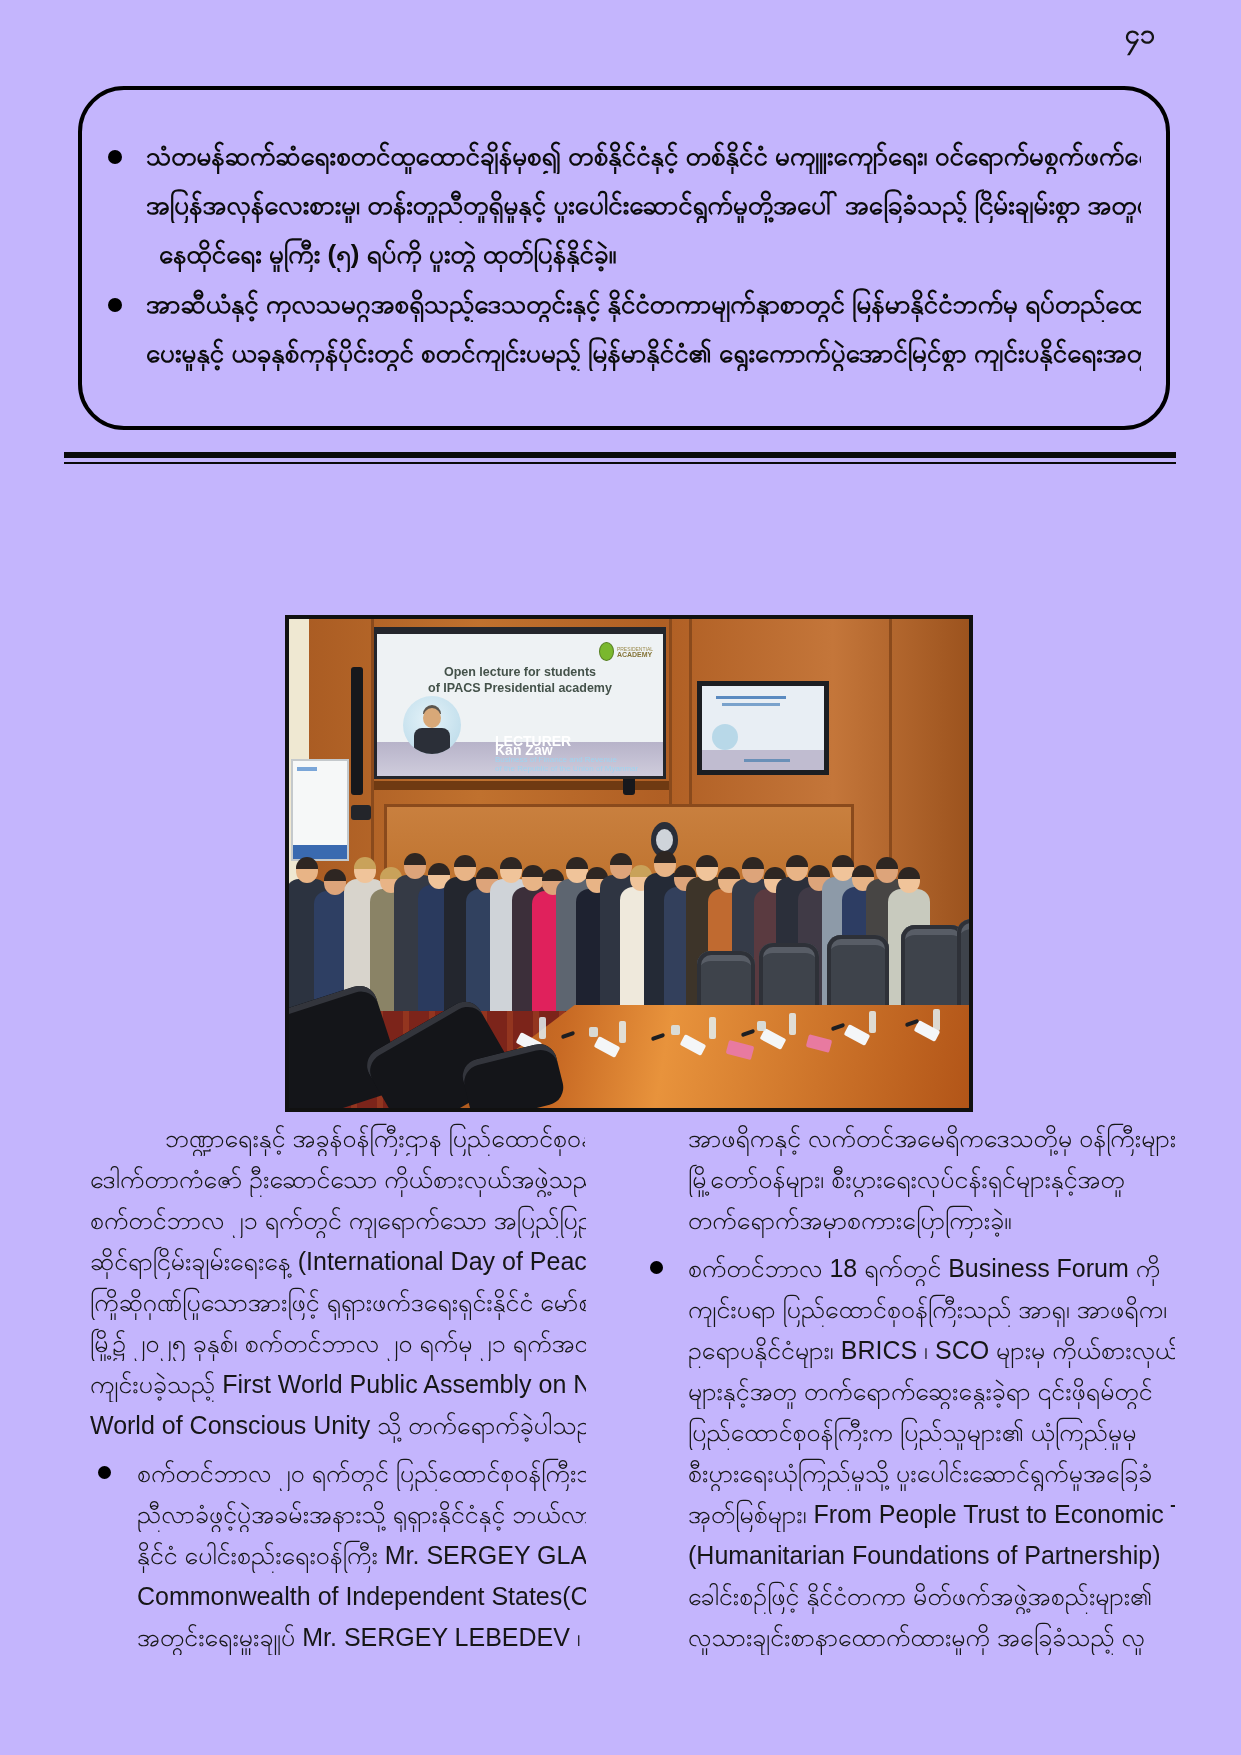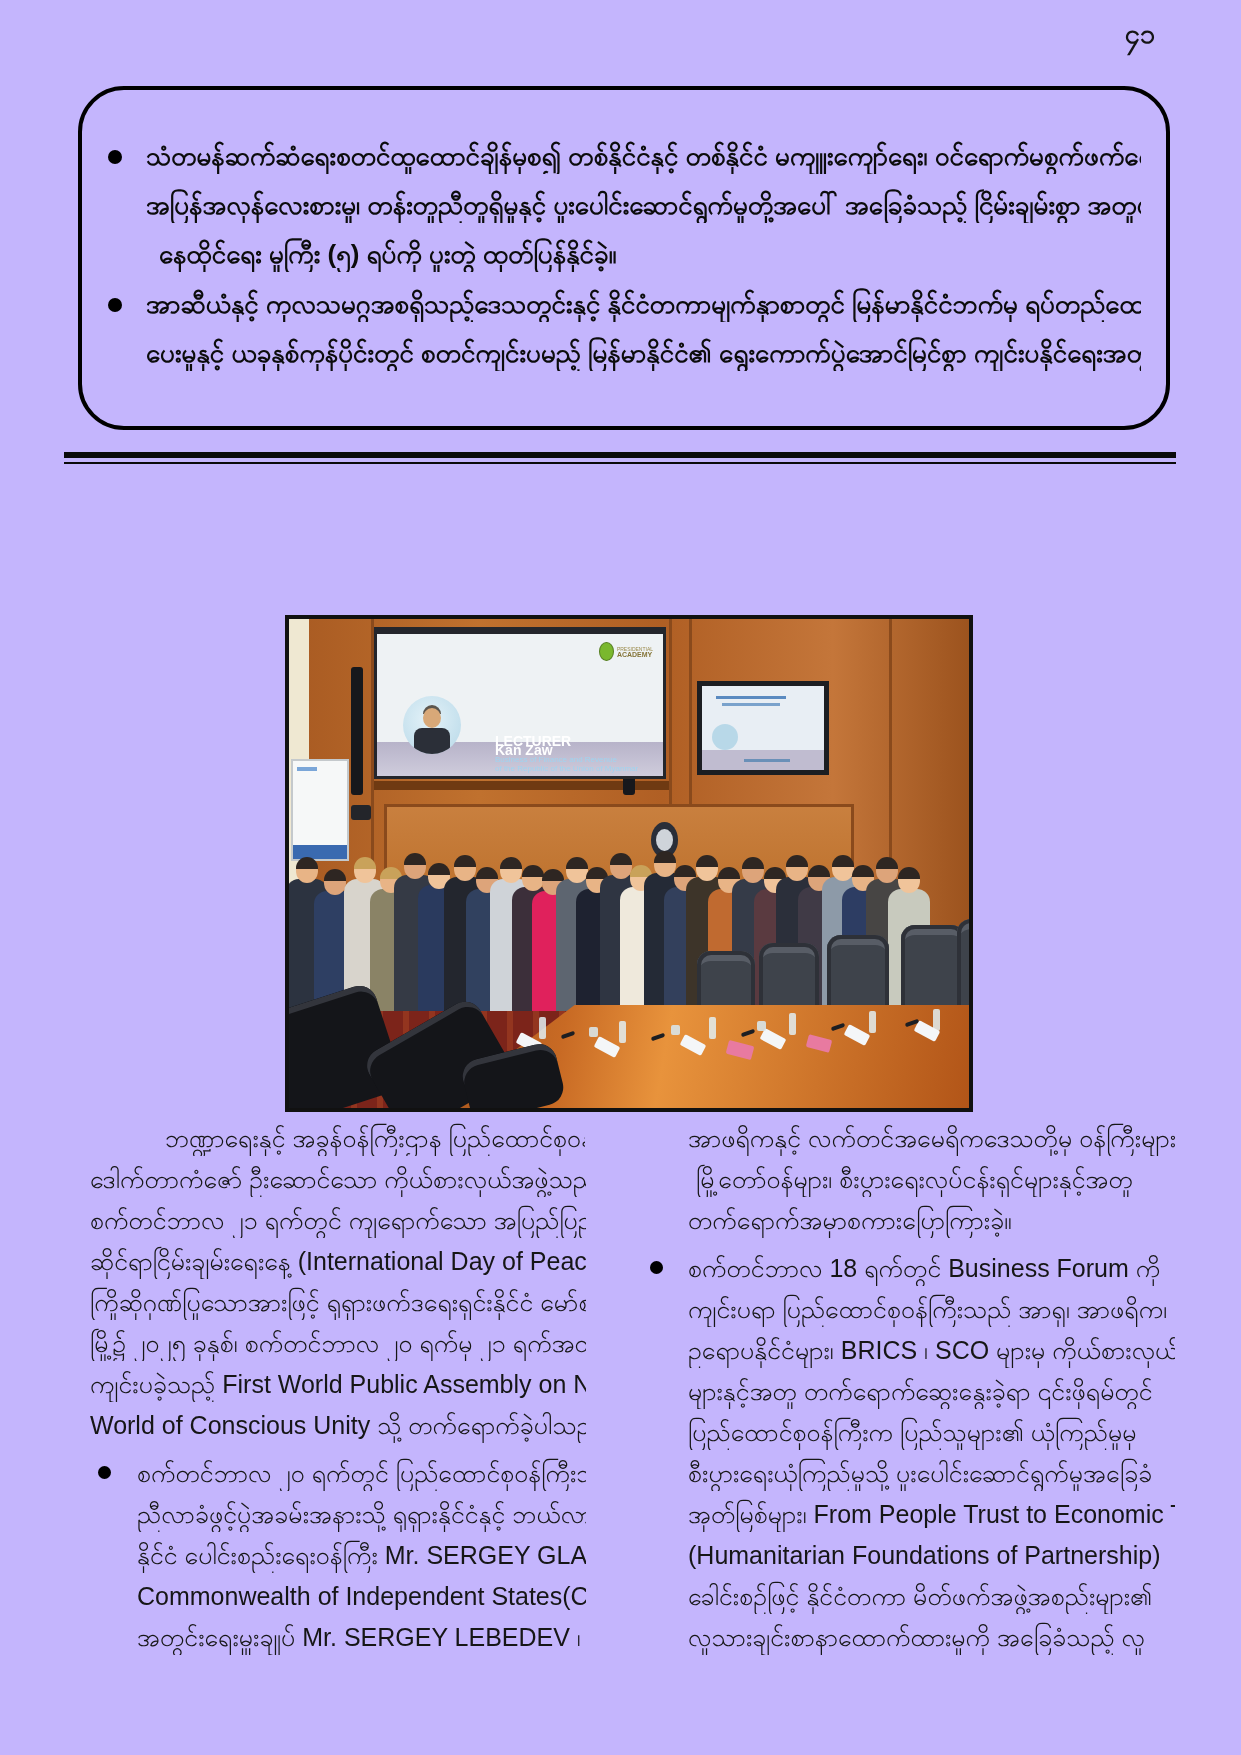--- a/index.html
+++ b/index.html
@@ -96,20 +96,24 @@
     <div class="abs" style="left:62px;top:186px;width:20px;height:15px;background:#23252a;border-radius:3px;"></div>
 
     <div class="screen">
       <div class="logo">
         <div class="logo-oval"></div>
         <div class="logo-txt">
           <span>PRESIDENTIAL</span>
           <b>ACADEMY</b>
         </div>
       </div>
+      <div class="slide-title">
+        <div>Open lecture for students</div>
+        <div>of IPACS Presidential academy</div>
+      </div>
       <div class="band"></div>
       <div class="portrait">
         <div class="p-hair"></div>
         <div class="p-head"></div>
         <div class="p-body"></div>
       </div>
       <div class="lect">
         <b>LECTURER</b>
         <b>Kan Zaw</b>
         <span>Business of Finance and Revenue</span><br>
@@ -314,21 +318,21 @@
       <div class="line" style="top: 1325px; left: 90px; width: 496px;">မြို့၌ ၂၀၂၅ ခုနှစ်၊ စက်တင်ဘာလ ၂၀ ရက်မှ ၂၁ ရက်အထိ</div>
       <div class="line" style="top: 1366px; left: 90px; width: 496px;">ကျင်းပခဲ့သည့် First World Public Assembly on New</div>
       <div class="line" style="top: 1407px; left: 90px; width: 496px;">World of Conscious Unity သို့ တက်ရောက်ခဲ့ပါသည်။</div>
       <div class="bline-dot" style="left: 98px; top: 1466px;"></div>
       <div class="line" style="top: 1455px; left: 137px; width: 449px;">စက်တင်ဘာလ ၂၀ ရက်တွင် ပြည်ထောင်စုဝန်ကြီးသည်</div>
       <div class="line" style="top: 1496px; left: 137px; width: 449px;">ညီလာခံဖွင့်ပွဲအခမ်းအနားသို့ ရုရှားနိုင်ငံနှင့် ဘယ်လာရုစ်</div>
       <div class="line" style="top: 1537px; left: 137px; width: 449px;">နိုင်ငံ ပေါင်းစည်းရေးဝန်ကြီး Mr. SERGEY GLAZYEV ၊</div>
       <div class="line" style="top: 1578px; left: 137px; width: 449px;">Commonwealth of Independent States(CIS)</div>
       <div class="line" style="top: 1619px; left: 137px; width: 449px;">အတွင်းရေးမှူးချုပ် Mr. SERGEY LEBEDEV ၊ အာရှ ၊</div>
       <div class="line" style="top: 1120px; left: 688px; width: 487px;">အာဖရိကနှင့် လက်တင်အမေရိကဒေသတို့မှ ဝန်ကြီးများ၊</div>
-      <div class="line" style="top: 1161px; left: 688px; width: 487px; margin-left: 8px;">မြို့တော်ဝန်များ၊  စီးပွားရေးလုပ်ငန်းရှင်များနှင့်အတူ</div>
+      <div class="line" style="top: 1161px; left: 688px; width: 487px;">မြို့တော်ဝန်များ၊  စီးပွားရေးလုပ်ငန်းရှင်များနှင့်အတူ</div>
       <div class="line" style="top: 1202px; left: 688px; width: 487px;">တက်ရောက်အမှာစကားပြောကြားခဲ့။</div>
       <div class="bline-dot" style="left: 650px; top: 1261px;"></div>
       <div class="line" style="top: 1250px; left: 688px; width: 487px;">စက်တင်ဘာလ 18 ရက်တွင် Business Forum ကို</div>
       <div class="line" style="top: 1291px; left: 688px; width: 487px;">ကျင်းပရာ ပြည်ထောင်စုဝန်ကြီးသည် အာရှ၊ အာဖရိက၊</div>
       <div class="line" style="top: 1332px; left: 688px; width: 487px;">ဥရောပနိုင်ငံများ၊ BRICS ၊ SCO များမှ ကိုယ်စားလှယ်</div>
       <div class="line" style="top: 1373px; left: 688px; width: 487px;">များနှင့်အတူ တက်ရောက်ဆွေးနွေးခဲ့ရာ ၎င်းဖိုရမ်တွင်</div>
       <div class="line" style="top: 1414px; left: 688px; width: 487px;">ပြည်ထောင်စုဝန်ကြီးက ပြည်သူများ၏ ယုံကြည်မှုမှ</div>
       <div class="line" style="top: 1455px; left: 688px; width: 487px;">စီးပွားရေးယုံကြည်မှုသို့ ပူးပေါင်းဆောင်ရွက်မှုအခြေခံ</div>
       <div class="line" style="top: 1496px; left: 688px; width: 487px;">အုတ်မြစ်များ၊ From People Trust to Economic Trust</div>
       <div class="line" style="top: 1537px; left: 688px; width: 487px;">(Humanitarian Foundations of Partnership)</div>

